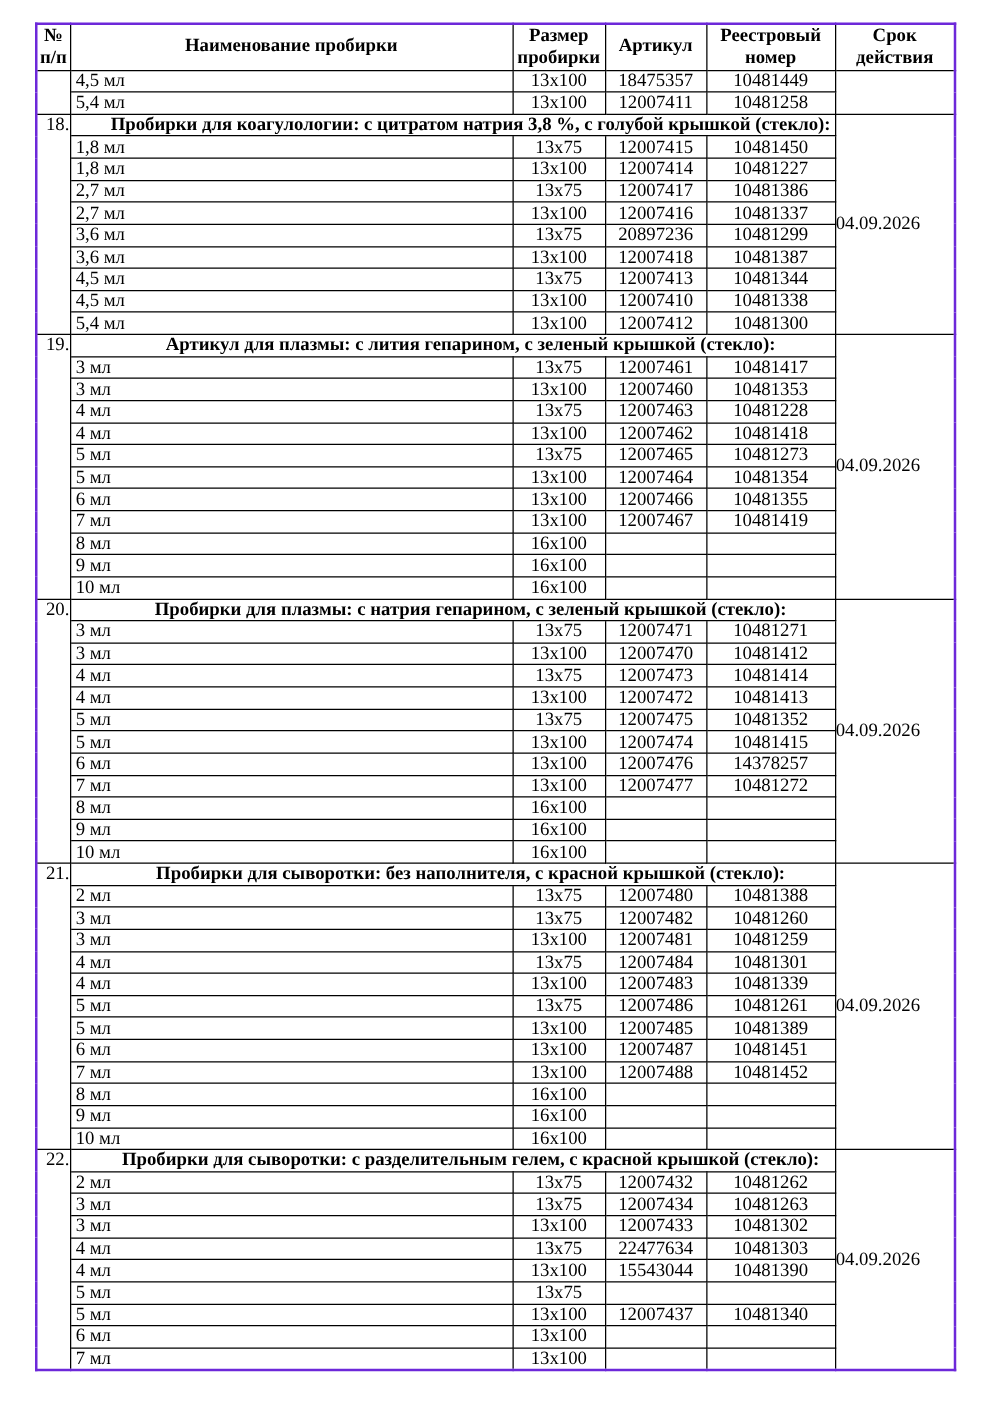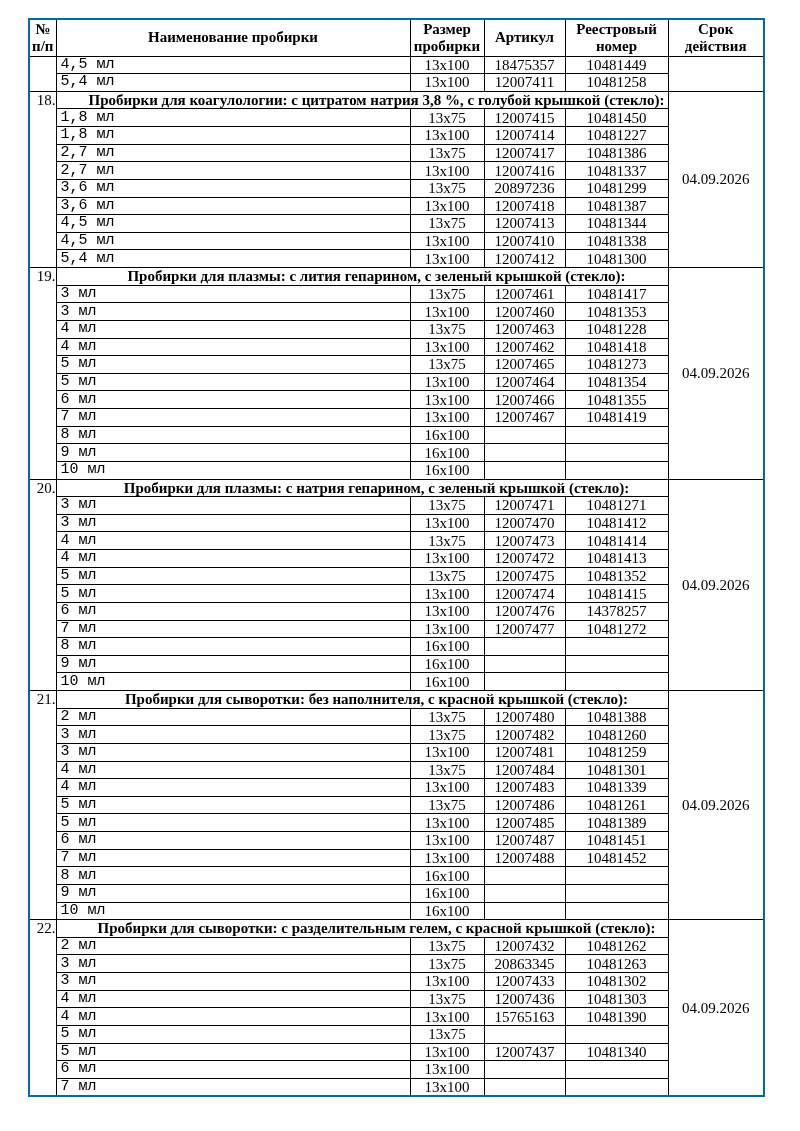--- a/index.html
+++ b/index.html
@@ -1,35 +1,35 @@
 <!DOCTYPE html>
 <html><head>
 <meta charset="utf-8">
 <style>
   html,body{margin:0;padding:0;background:#ffffff;}
   body{width:800px;height:1131px;font-family:"Liberation Serif","DejaVu Serif",serif;color:#000;}
   .page{position:relative;width:800px;height:1131px;background:#fff;overflow:hidden;}
   table.doc{
     position:absolute;left:28px;top:18px;width:735px;
     border-collapse:collapse;table-layout:fixed;
-    border:2px solid #0369a1;
+    border:2px solid #6d28d9;
   }
   .doc th,.doc td{
     border:1px solid #000;
     font-size:15px;line-height:16px;
     padding:0;margin:0;overflow:hidden;white-space:nowrap;
   }
   .doc thead tr{height:37px;}
   .doc tbody tr{height:17.63px;}
   .doc th{font-weight:bold;text-align:center;vertical-align:middle;white-space:normal;line-height:17px;}
   td.num{vertical-align:top;text-align:right;}
-  td.name{text-align:left;padding-left:4px;font-family:Liberation Mono, monospace;}
+  td.name{text-align:left;padding-left:4px;}
   td.size,td.article,td.reg{text-align:center;}
   td.title{font-weight:bold;text-align:center;padding-left:29px;}
-  td.validity{text-align:center;vertical-align:middle;border-radius:11px;}
+  td.validity{text-align:left;vertical-align:middle;border-radius:11px;}
 </style>
 </head>
 <body>
 
 <div class="page">
   <table class="doc">
     <colgroup>
       <col style="width:27px">
       <col style="width:354px">
       <col style="width:74px">
@@ -116,21 +116,21 @@
           <td class="reg">10481338</td>
         </tr>
         <tr>
           <td class="name">5,4 мл</td>
           <td class="size">13x100</td>
           <td class="article">12007412</td>
           <td class="reg">10481300</td>
         </tr>
         <tr>
           <td class="num" rowspan="12">19.</td>
-          <td class="title" colspan="4">Пробирки для плазмы: с лития гепарином, с зеленый крышкой (стекло):</td>
+          <td class="title" colspan="4">Артикул для плазмы: с лития гепарином, с зеленый крышкой (стекло):</td>
           <td class="validity" rowspan="12">04.09.2026</td>
         </tr>
         <tr>
           <td class="name">3 мл</td>
           <td class="size">13x75</td>
           <td class="article">12007461</td>
           <td class="reg">10481417</td>
         </tr>
         <tr>
           <td class="name">3 мл</td>
@@ -347,39 +347,39 @@
         </tr>
         <tr>
           <td class="name">2 мл</td>
           <td class="size">13x75</td>
           <td class="article">12007432</td>
           <td class="reg">10481262</td>
         </tr>
         <tr>
           <td class="name">3 мл</td>
           <td class="size">13x75</td>
-          <td class="article">20863345</td>
+          <td class="article">12007434</td>
           <td class="reg">10481263</td>
         </tr>
         <tr>
           <td class="name">3 мл</td>
           <td class="size">13x100</td>
           <td class="article">12007433</td>
           <td class="reg">10481302</td>
         </tr>
         <tr>
           <td class="name">4 мл</td>
           <td class="size">13x75</td>
-          <td class="article">12007436</td>
+          <td class="article">22477634</td>
           <td class="reg">10481303</td>
         </tr>
         <tr>
           <td class="name">4 мл</td>
           <td class="size">13x100</td>
-          <td class="article">15765163</td>
+          <td class="article">15543044</td>
           <td class="reg">10481390</td>
         </tr>
         <tr>
           <td class="name">5 мл</td>
           <td class="size">13x75</td>
           <td class="article"></td>
           <td class="reg"></td>
         </tr>
         <tr>
           <td class="name">5 мл</td>

